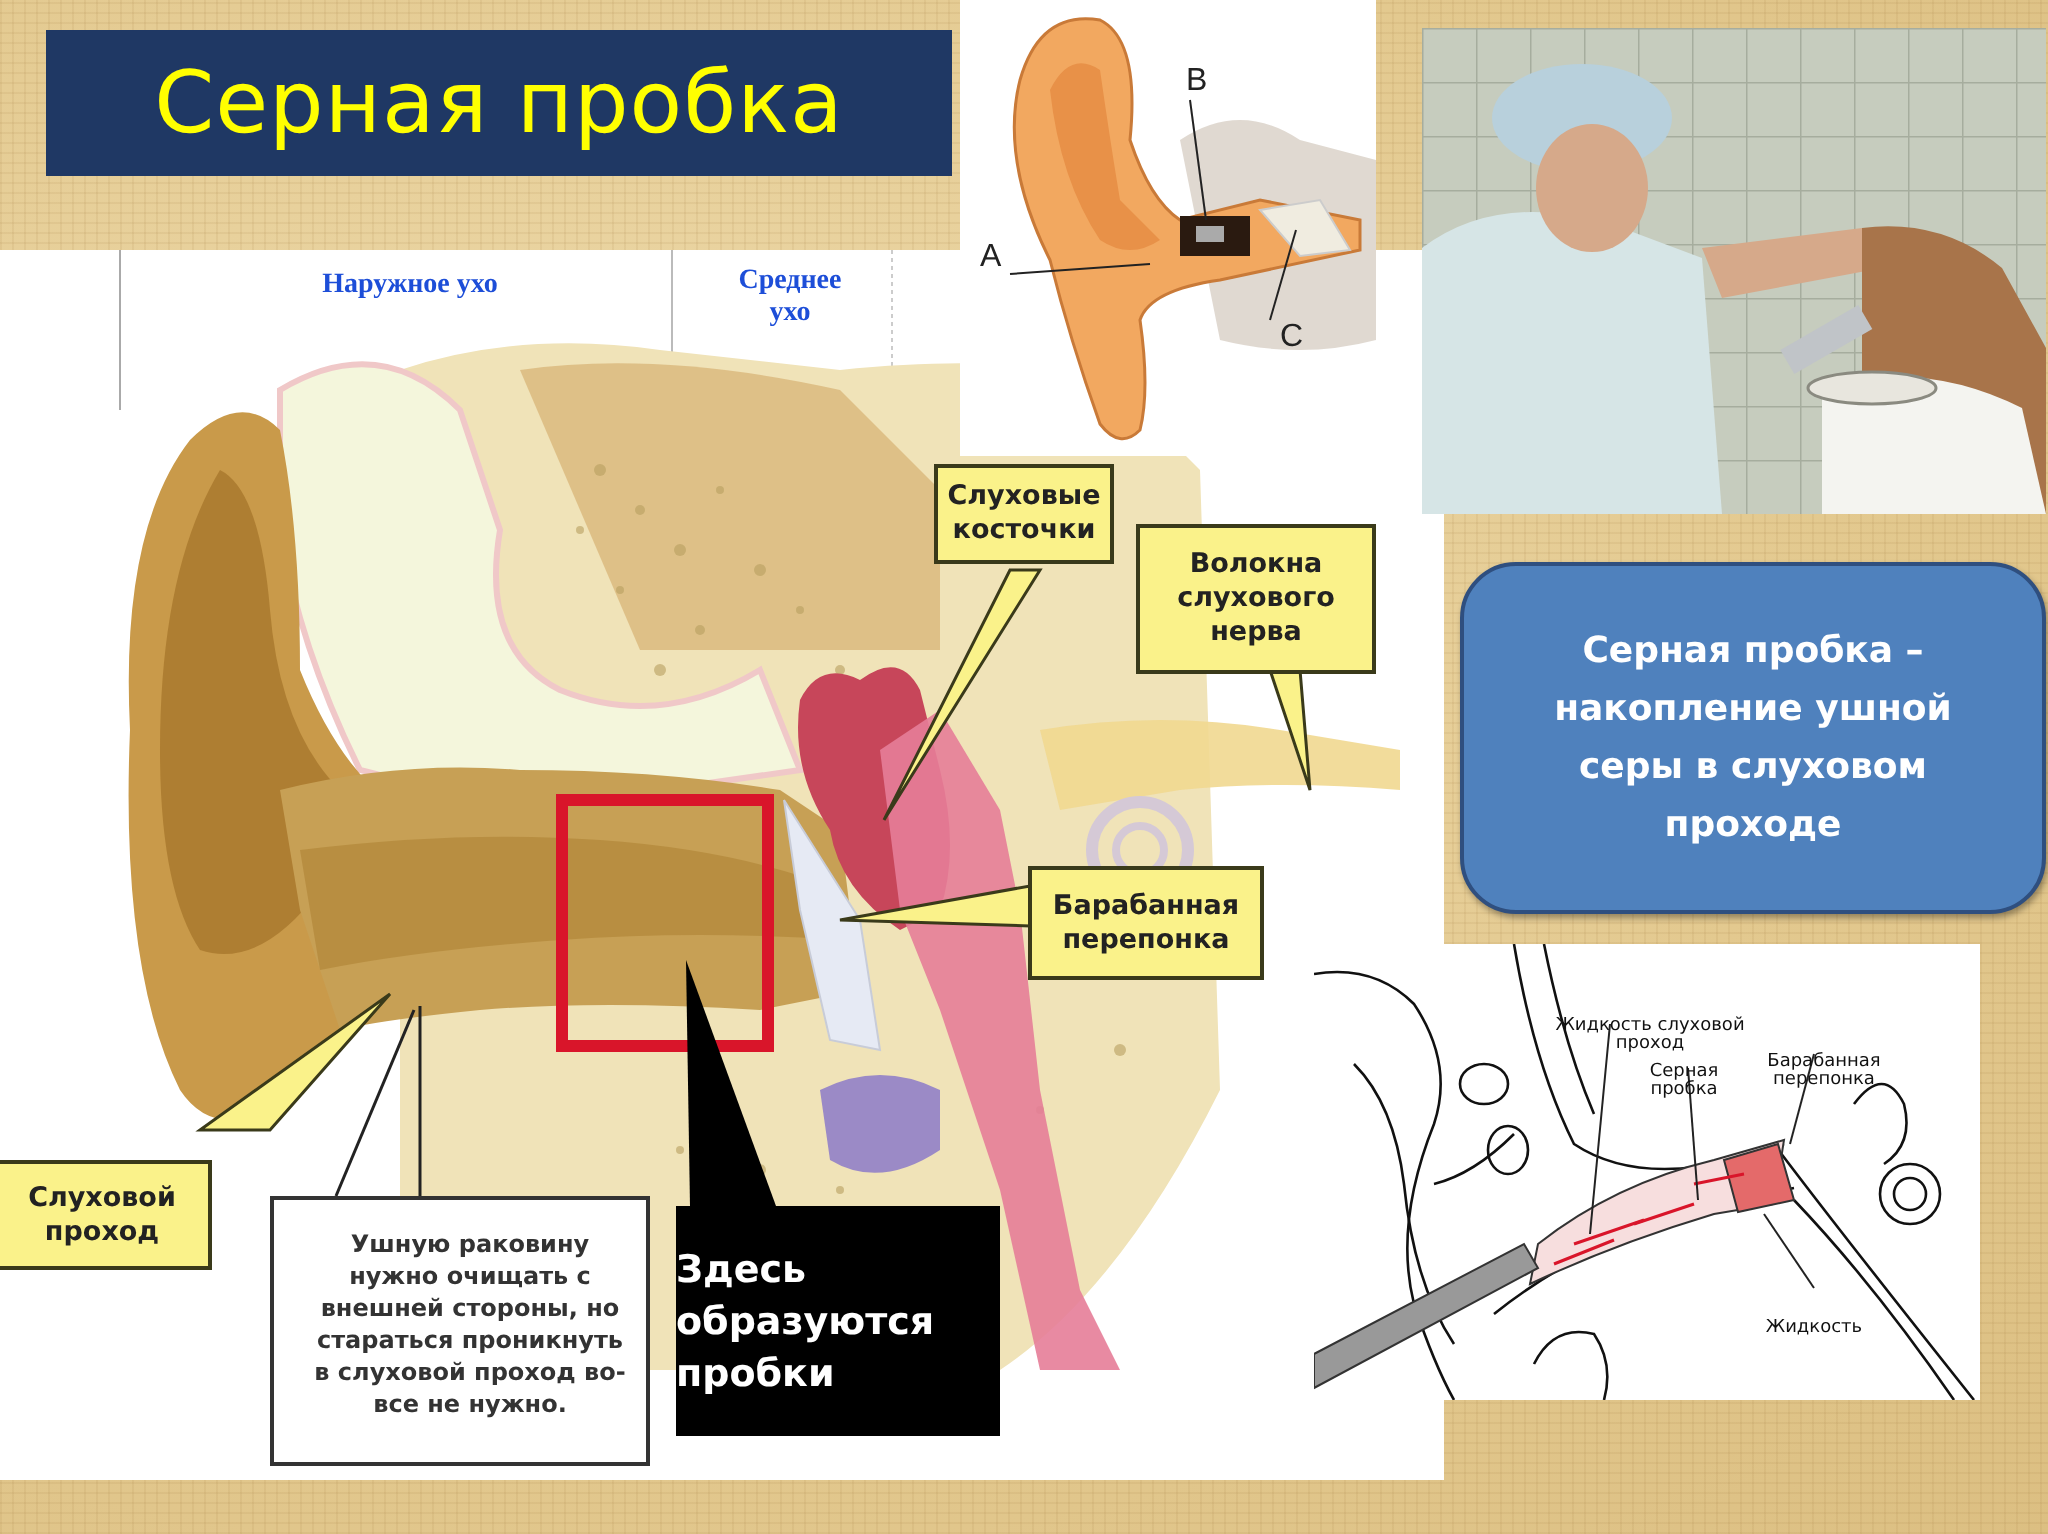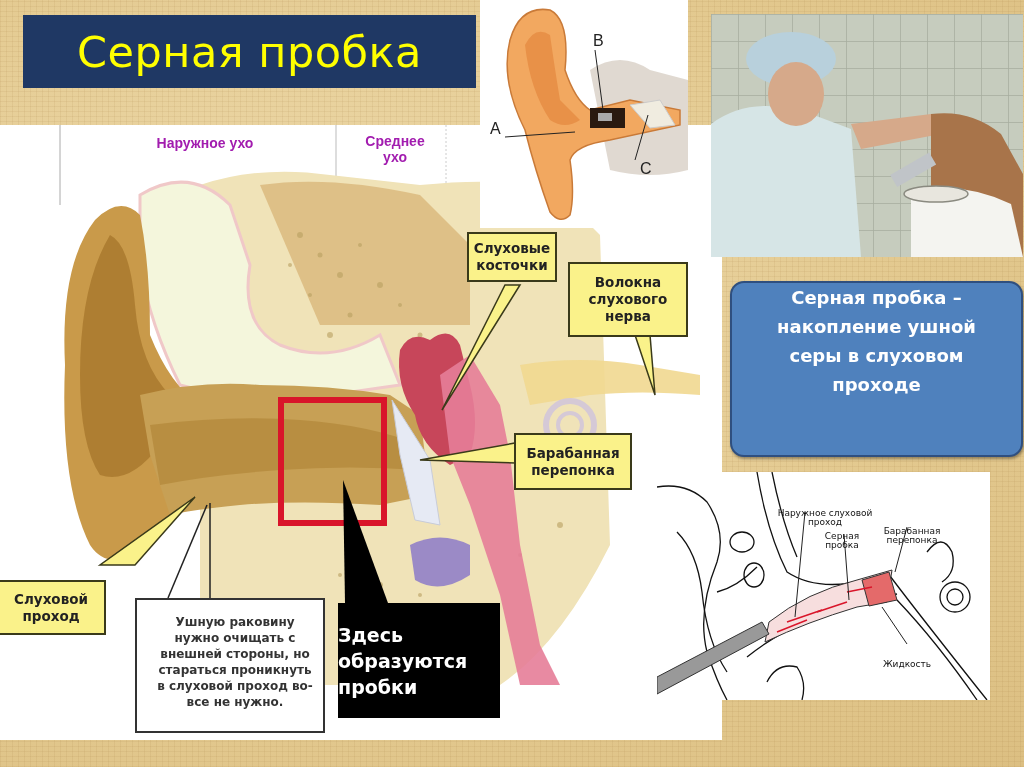--- a/index.html
+++ b/index.html
@@ -27,22 +27,22 @@
   }
 
   
   .main-diagram {
     left: 0; top: 125px; width: 722px; height: 615px;
     background: #ffffff; overflow: hidden;
   }
   .main-diagram svg { position: absolute; left: 0; top: 0; }
 
   .section-label {
-    font-family: Liberation Sans, sans-serif; font-weight: bold;
-    color: #a21caf; font-size: 14px; text-align: center; line-height: 16px;
+    font-family: Liberation Serif, serif; font-weight: bold;
+    color: #1d4ed8; font-size: 14px; text-align: center; line-height: 16px;
   }
 
   .callout-yellow {
     background: #faf28a; border: 2px solid #3a3a1a;
     font-family: "DejaVu Sans", sans-serif; font-weight: bold; color: #222;
     font-size: 13.5px; line-height: 17px; text-align: left;
     display: flex; align-items: center; justify-content: center;
   }
   .callout-white {
     background: #ffffff; border: 2px solid #333;
@@ -65,22 +65,22 @@
 
   
   .photo {
     left: 711px; top: 14px; width: 312px; height: 243px; overflow: hidden;
     background: #b9c2b0;
   }
 
   
   .definition-box {
     left: 730px; top: 281px; width: 293px; height: 176px;
-    background: #4f81bd; border: 2px solid #2f4f7f; border-radius: 14px;
-    display: flex; justify-content: center;
+    background: #4f81bd; border: 2px solid #2f4f7f; border-radius: 28px;
+    display: flex; align-items: center; justify-content: center;
     box-shadow: 1px 2px 3px rgba(0,0,0,0.35);
   }
   .definition-text {
     color: #ffffff; font-family: "DejaVu Sans", sans-serif; font-weight: bold;
     font-size: 18px; line-height: 29px; text-align: center;
   }
 
   
   .line-drawing {
     left: 657px; top: 472px; width: 333px; height: 228px; background: #fff; overflow: hidden;
@@ -272,21 +272,21 @@
     </g>
     <polygon points="0,222 0,205 105,150 112,162" fill="#999" stroke="#333" stroke-width="1"></polygon>
     <g stroke="#222" stroke-width="1">
       <line x1="148" y1="40" x2="138" y2="145"></line>
       <line x1="187" y1="62" x2="192" y2="128"></line>
       <line x1="250" y1="55" x2="238" y2="100"></line>
       <line x1="225" y1="135" x2="250" y2="172"></line>
     </g>
   </svg>
   <div class="abs ld-label" style="left:118px; top:37px; width:100px;">
-    <div>Наружное слуховой</div>
+    <div>Жидкость слуховой</div>
     <div>проход</div>
   </div>
   <div class="abs ld-label" style="left:160px; top:60px; width:50px;text-align:center;">
     <div>Серная</div>
     <div>пробка</div>
   </div>
   <div class="abs ld-label" style="left:220px; top:55px; width:70px;">
     <div>Барабанная</div>
     <div>перепонка</div>
   </div>

